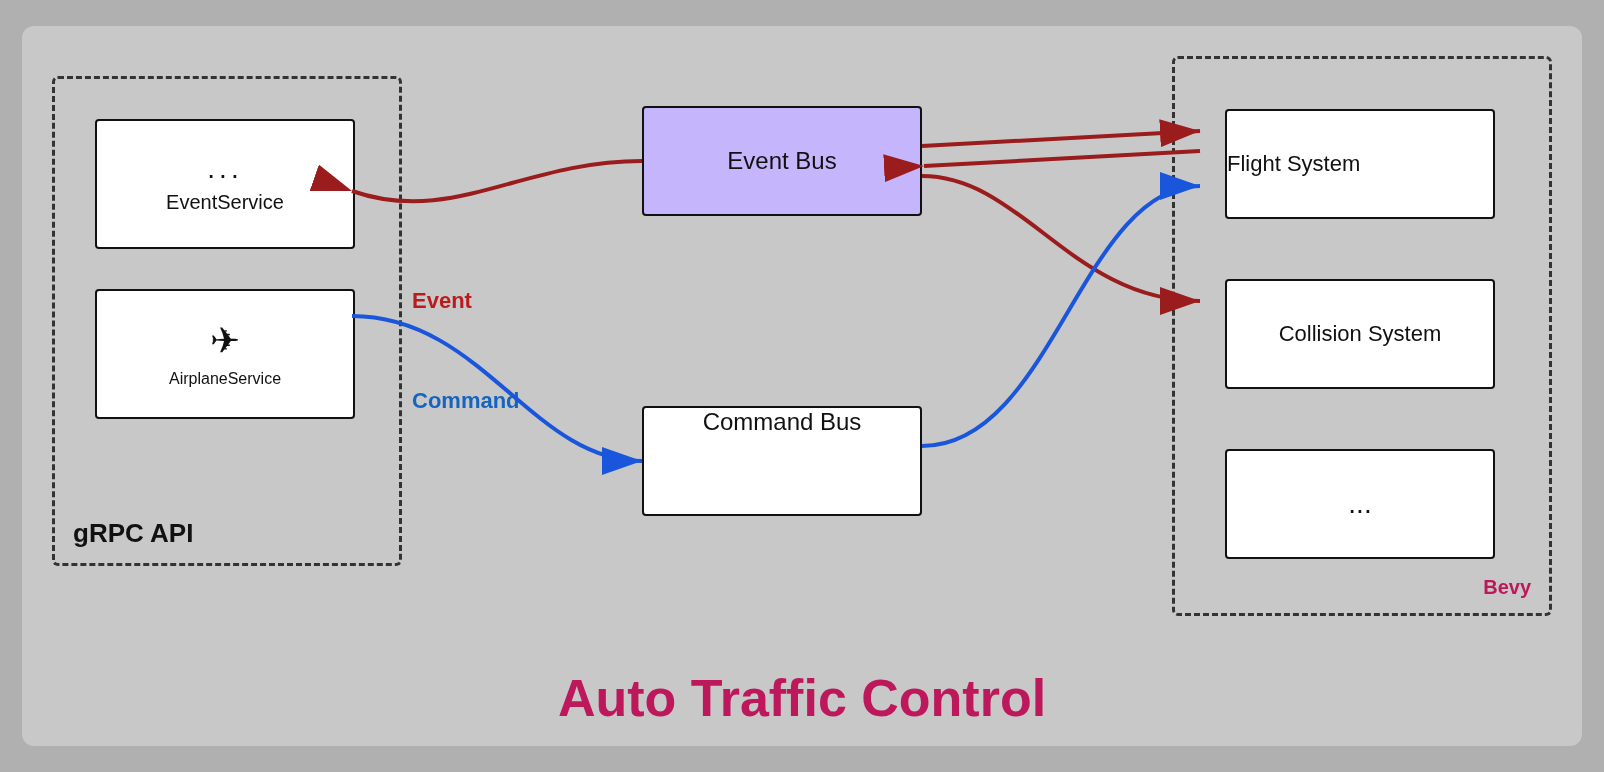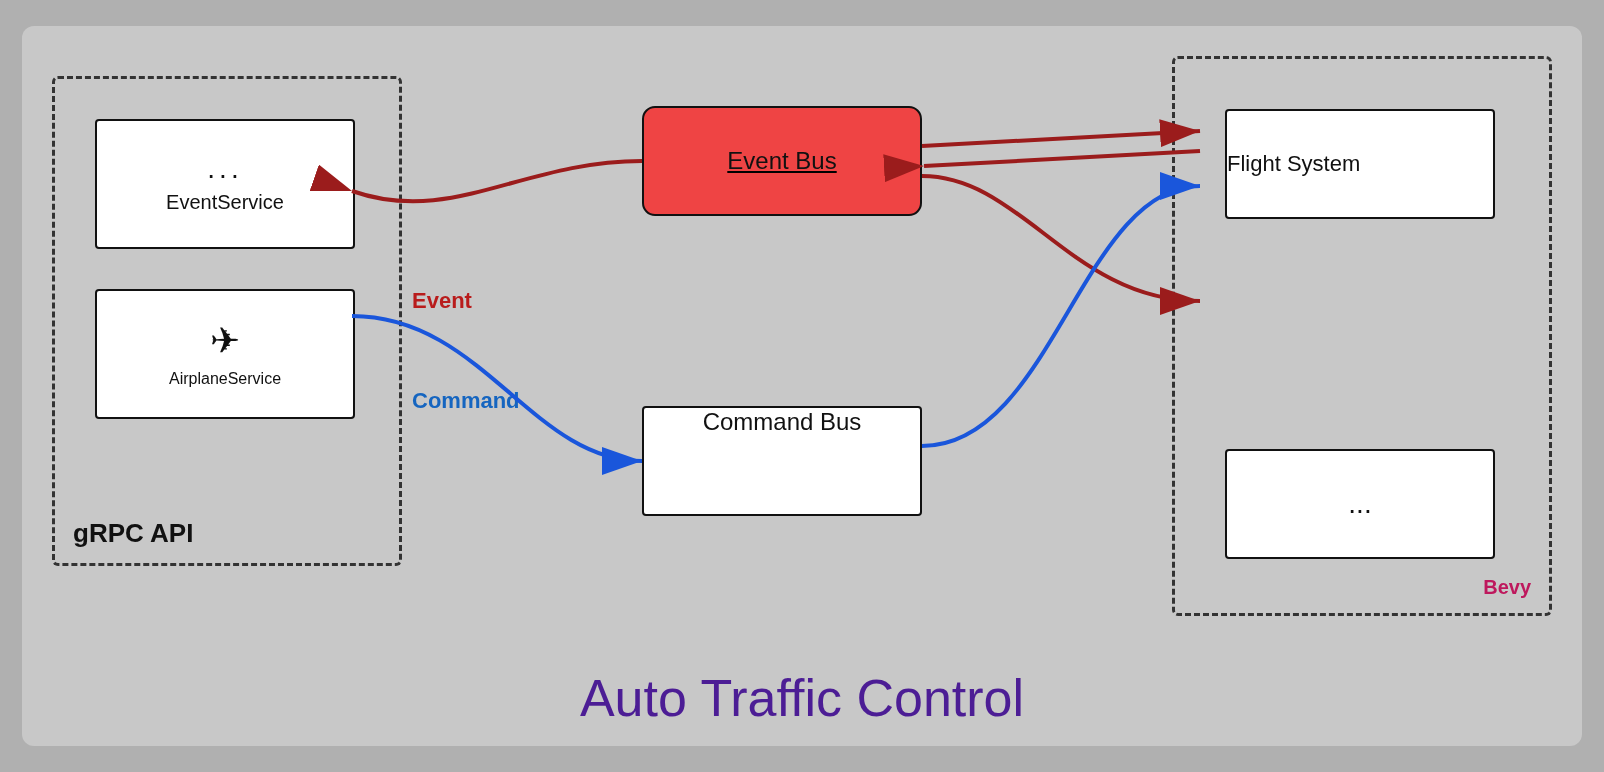--- a/index.html
+++ b/index.html
@@ -22,22 +22,22 @@
       position: relative;
     }
 
     
     .main-title {
       position: absolute;
       bottom: 18px;
       left: 50%;
       transform: translateX(-50%);
       font-size: 52px;
-      font-weight: normal;
-      color: #4c1d95;
+      font-weight: bold;
+      color: #be185d;
       white-space: nowrap;
     }
 
     
     .grpc-box {
       position: absolute;
       left: 30px;
       top: 50px;
       width: 350px;
       height: 490px;
@@ -111,27 +111,26 @@
       color: #111;
     }
 
     
     .event-bus-box {
       position: absolute;
       top: 80px;
       left: 620px;
       width: 280px;
       height: 110px;
-      background: #ef4444;
-      border: 2.5px solid #111;
-      border-radius: 13px;
-      display: flex;
-      align-items: center;
-      justify-content: center;
-      text-decoration: underline;
+      background: #c4b5fd;
+      border: 2.5px solid #111;
+      border-radius: 4px;
+      display: flex;
+      align-items: center;
+      justify-content: center;
     }
 
     .event-bus-label {
       font-size: 24px;
       color: #111;
     }
 
     
     .command-bus-box {
       position: absolute;
@@ -286,20 +285,23 @@
     <span class="command-bus-label">Command Bus</span>
   </div>
 
   <span class="arrow-label-event">Event</span>
   <span class="arrow-label-command">Command</span>
 
   <div class="bevy-box">
     <div class="flight-system-box">
       <span class="flight-system-label">Flight System</span>
     </div>
+    <div class="collision-system-box">
+      <span class="collision-system-label">Collision System</span>
+    </div>
     <div class="ellipsis-box">
       <span class="ellipsis-label">...</span>
     </div>
     <span class="bevy-label">Bevy</span>
   </div>
 
   <svg class="arrows-svg" viewBox="0 0 1560 720" xmlns="http://www.w3.org/2000/svg">
     <defs>
 
       <marker id="arrowRed-left" markerWidth="10" markerHeight="7" refX="10" refY="3.5" orient="auto">

